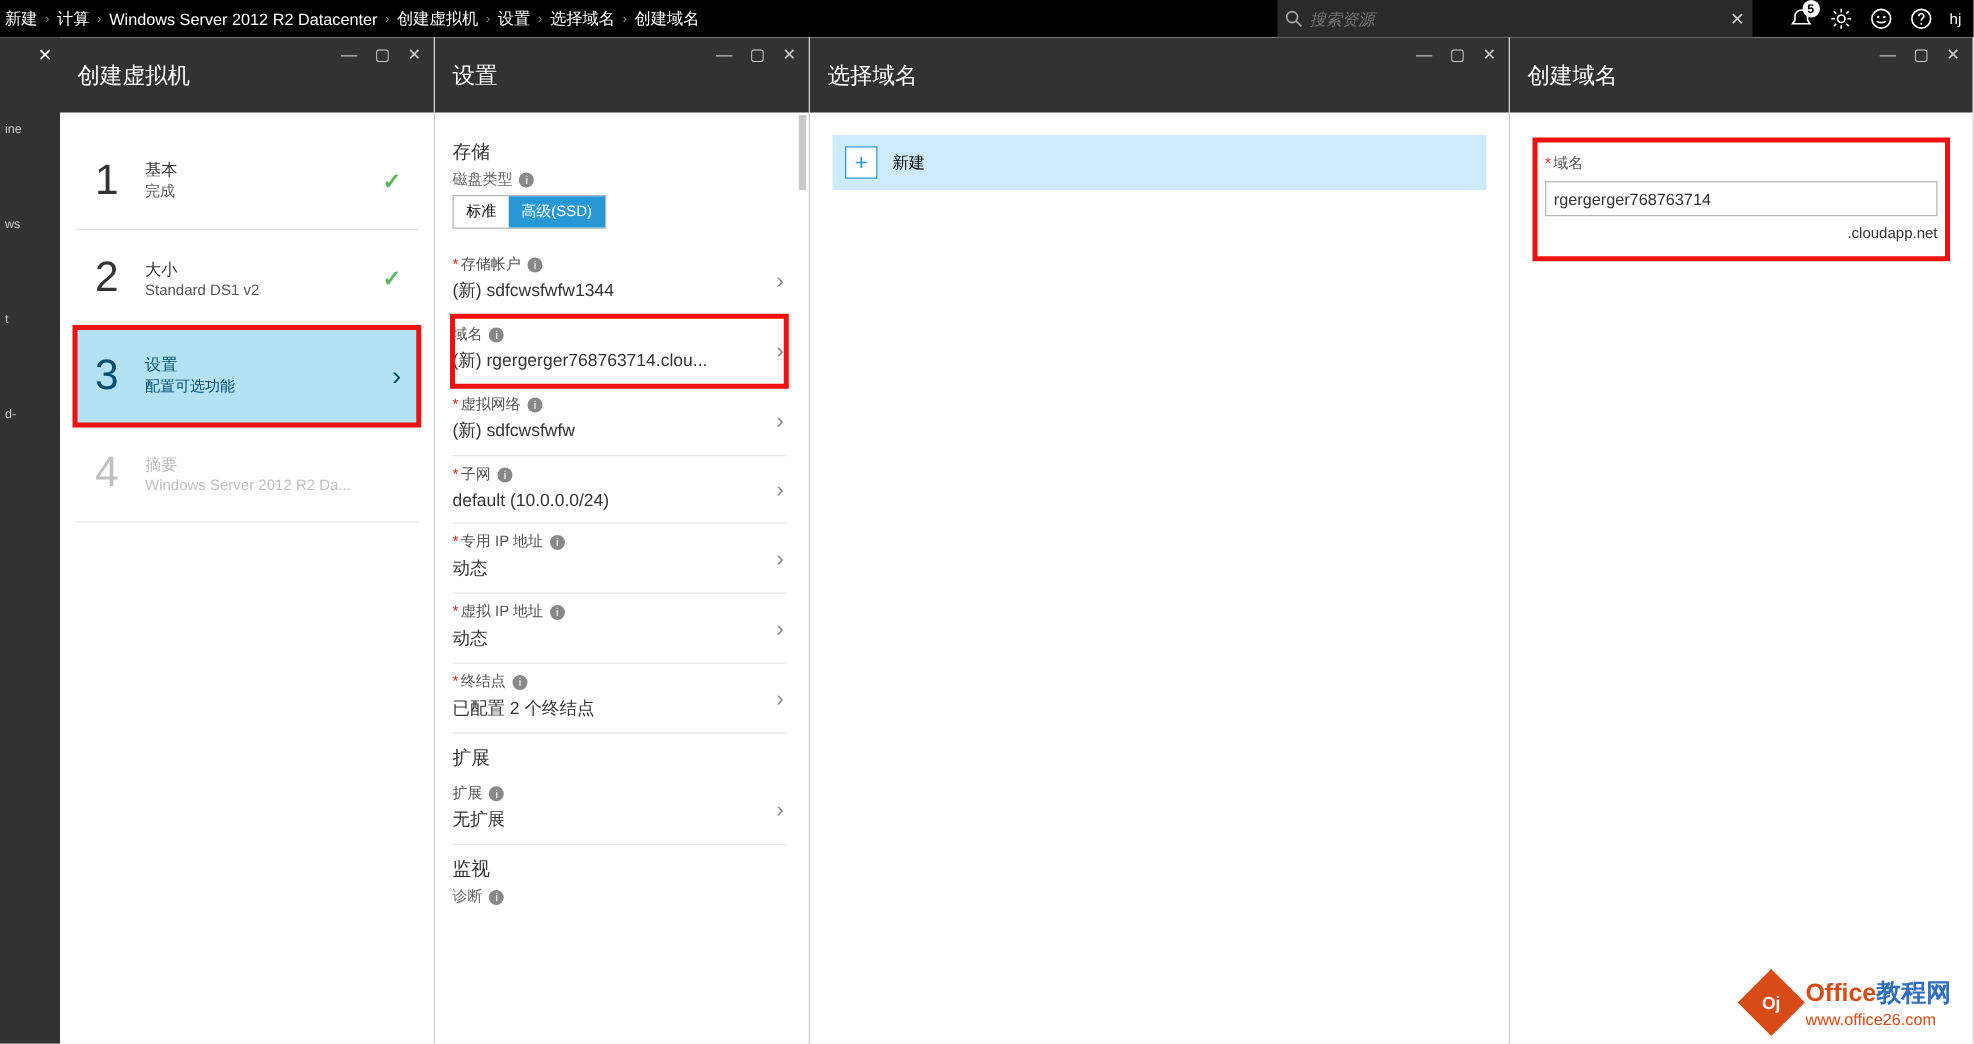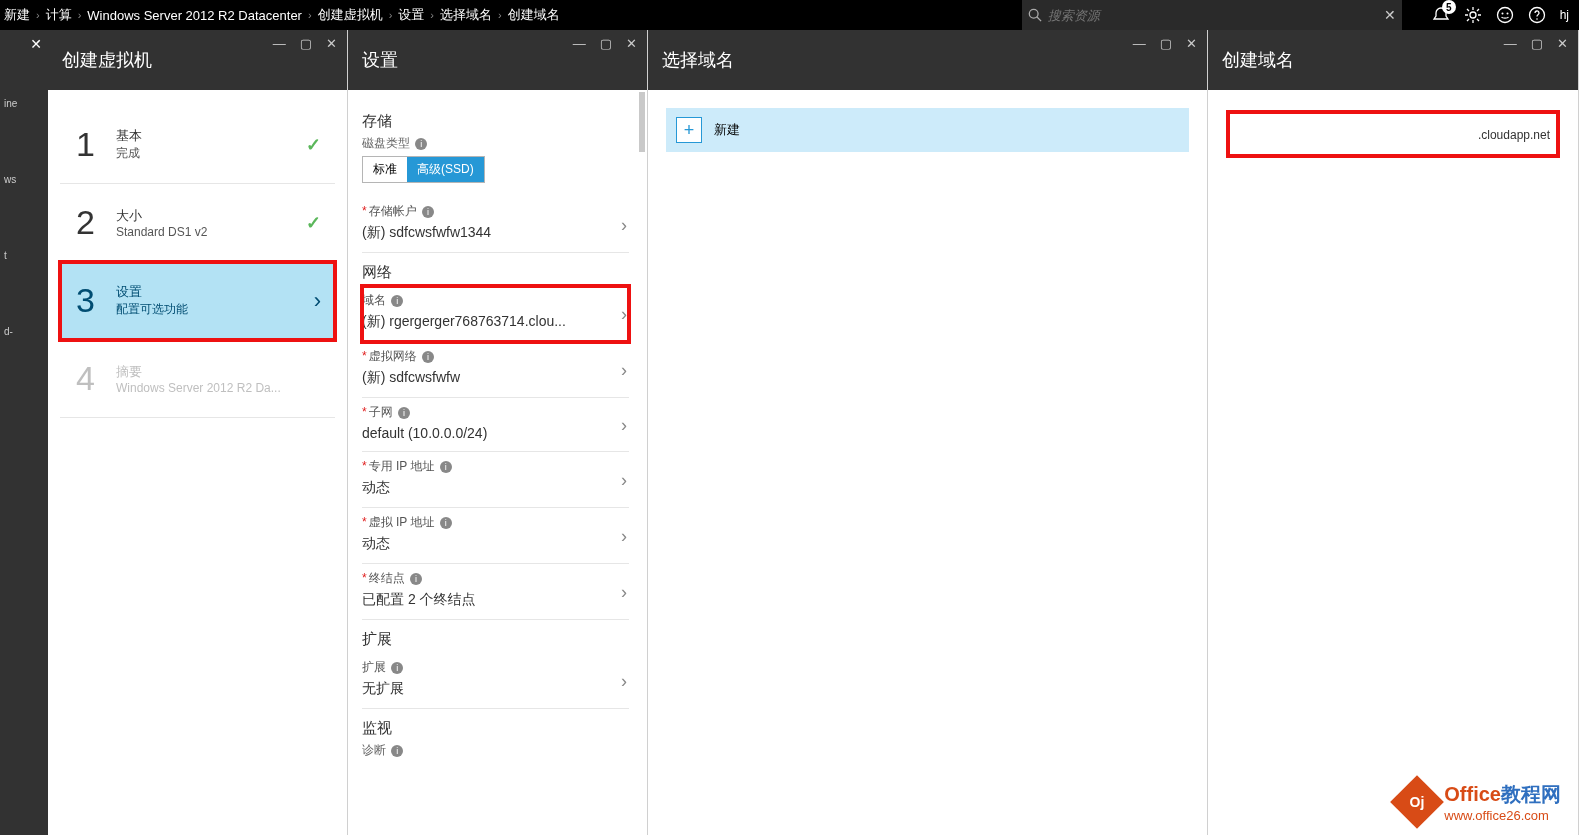--- a/index.html
+++ b/index.html
@@ -309,21 +309,20 @@
       <div class="toggle">
         <div>标准</div>
         <div class="sel">高级(SSD)</div>
       </div>
       <div class="field">
         <div class="flabel"><span class="req">*</span><span>存储帐户</span> <span class="info-dot">i</span></div>
         <div class="fval">(新) sdfcwsfwfw1344</div>
         <div class="arrow">›</div>
       </div>
 
-      <div class="sec-title">网络</div>
 
       <div class="field red-box">
         <div class="flabel"><span>域名</span> <span class="info-dot">i</span></div>
         <div class="fval">(新) rgergerger768763714.clou...</div>
         <div class="arrow">›</div>
       </div>
 
       <div class="field">
         <div class="flabel"><span class="req">*</span><span>虚拟网络</span> <span class="info-dot">i</span></div>
         <div class="fval">(新) sdfcwsfwfw</div>
@@ -383,20 +382,22 @@
     <div class="blade-head">
       <span>创建域名</span>
       <div class="win-ctrls">
         <span>—</span>
         <span>▢</span>
         <span>✕</span>
       </div>
     </div>
     <div class="blade-body">
       <div class="red-box" style="padding:10px 8px 14px;">
+        <div class="form-lbl"><span class="req">*</span><span>域名</span></div>
+        <input class="txt-input" value="rgergerger768763714" style="">
         <div class="suffix">.cloudapp.net</div>
       </div>
     </div>
   </div>
 
 </div>
 
 <div class="wm">
   <div class="wm-logo"></div>
   <div class="wm-txt">

